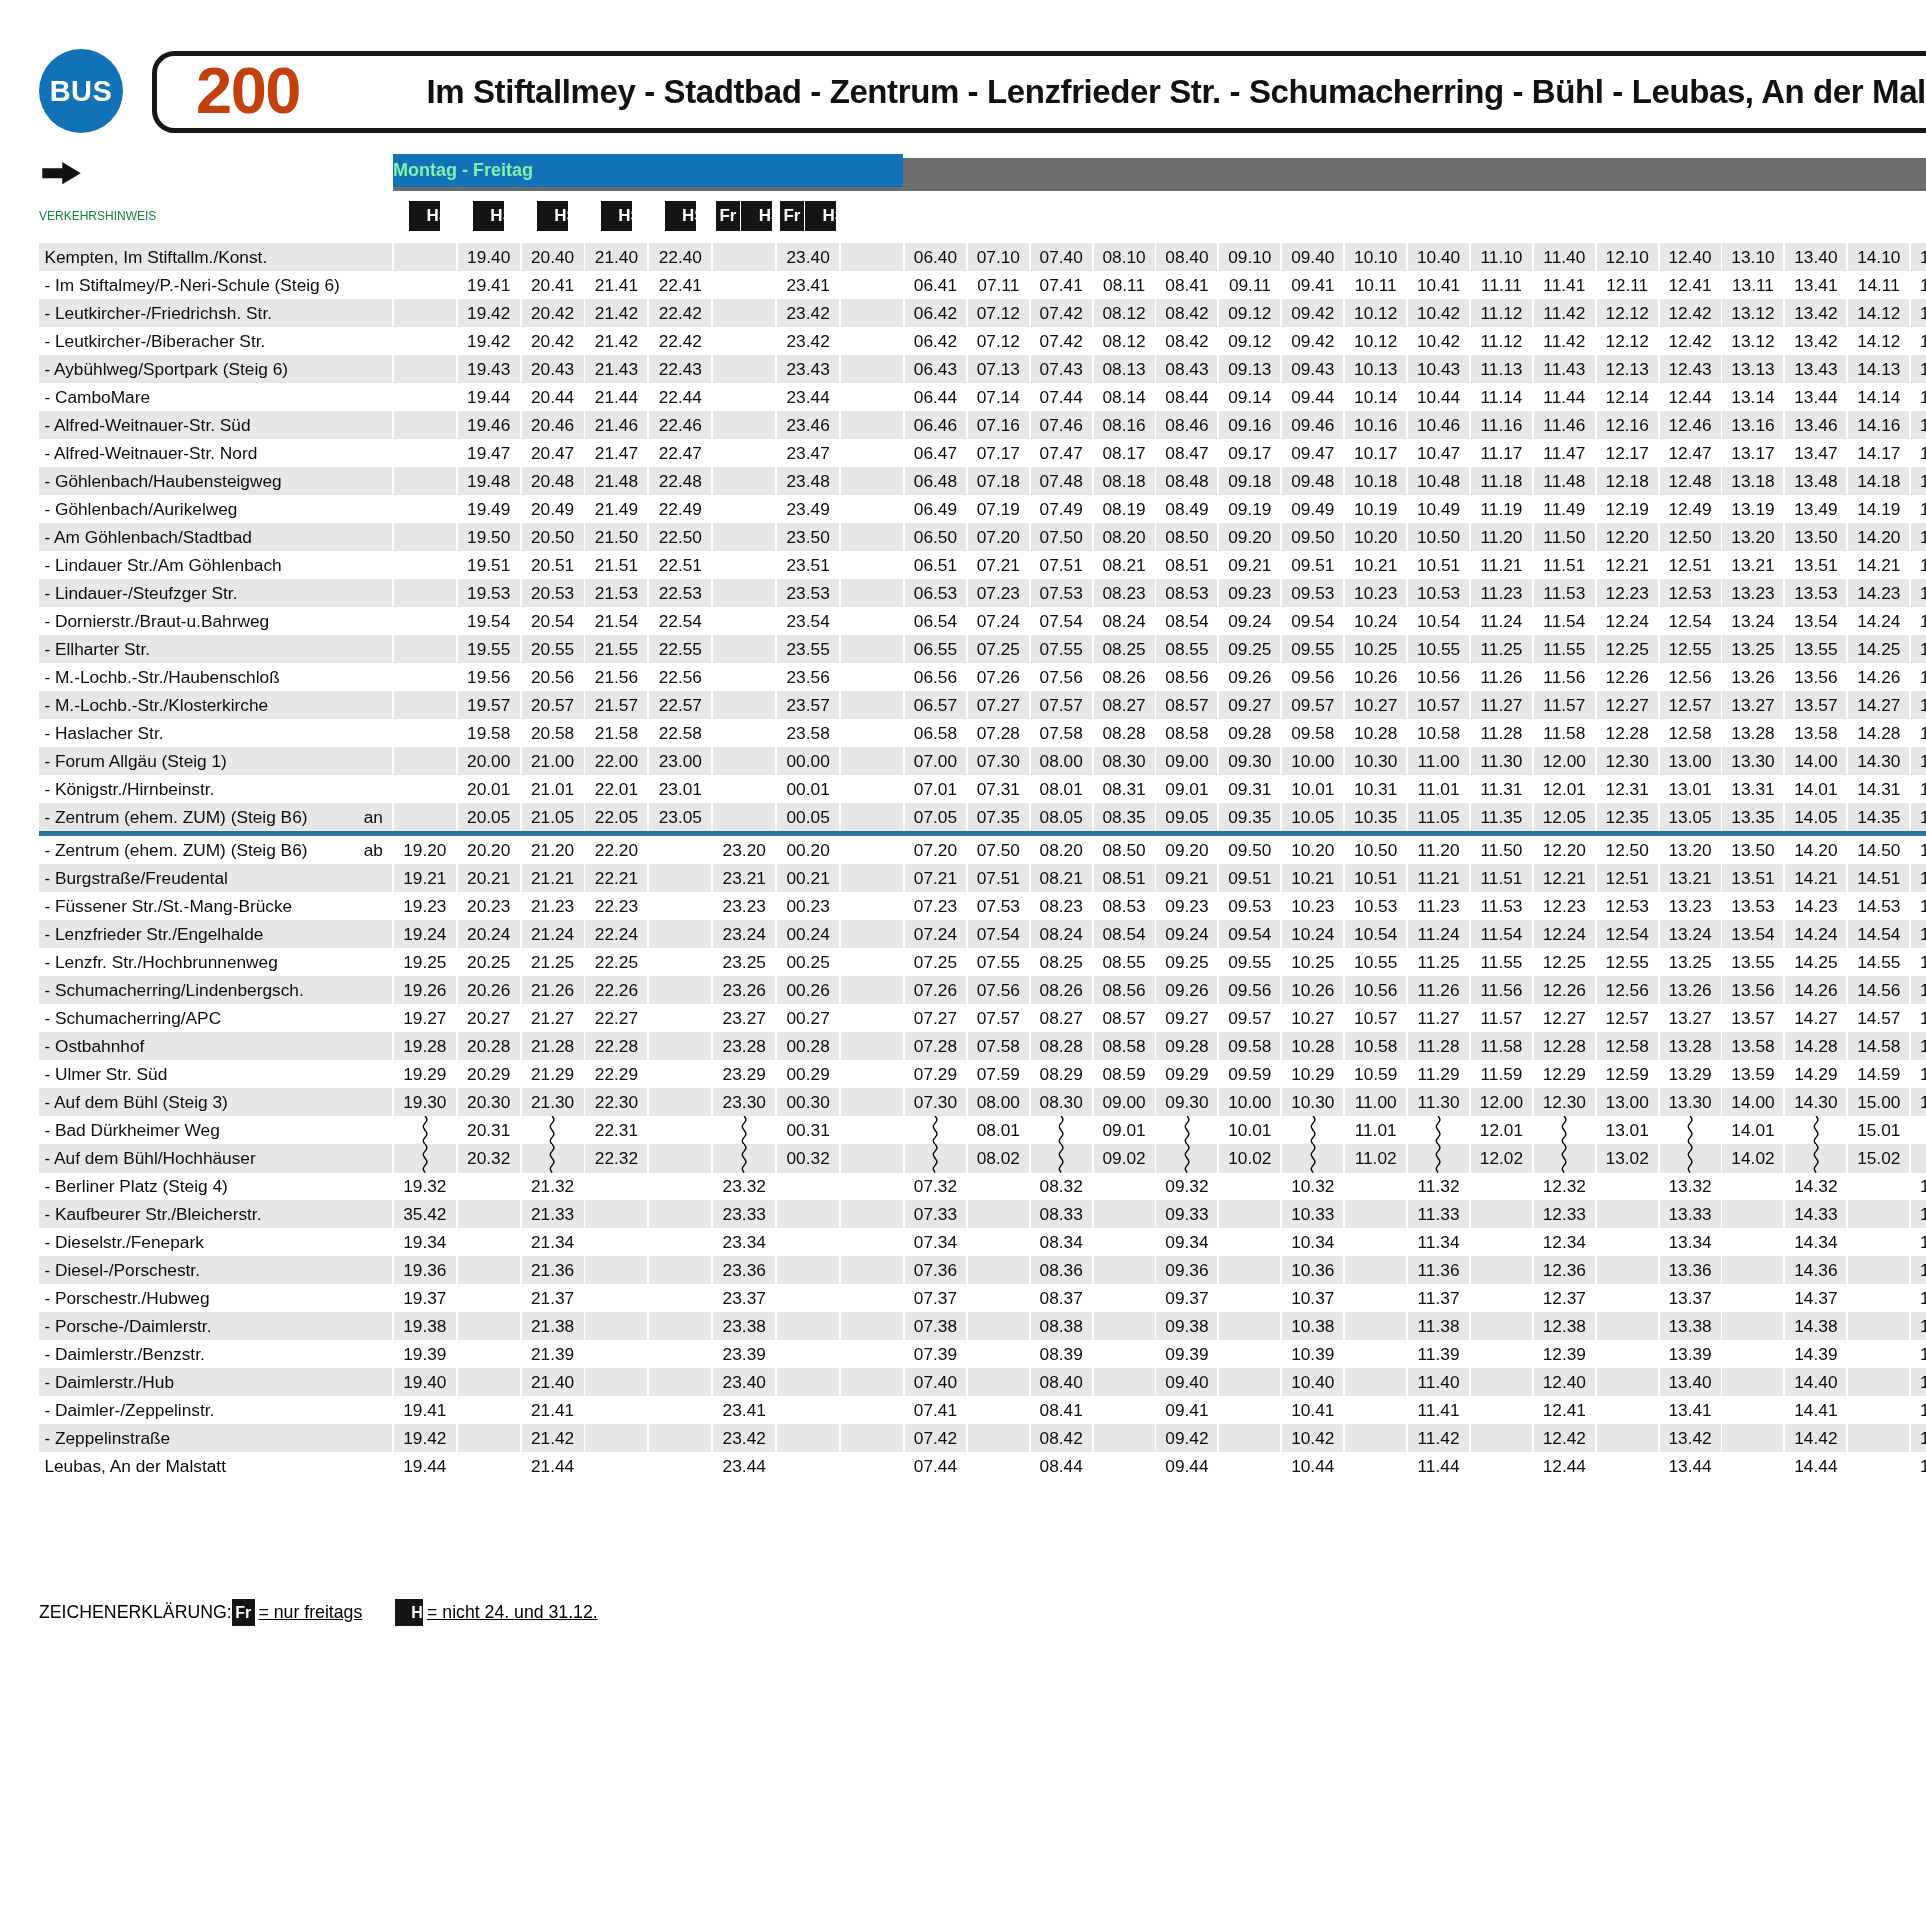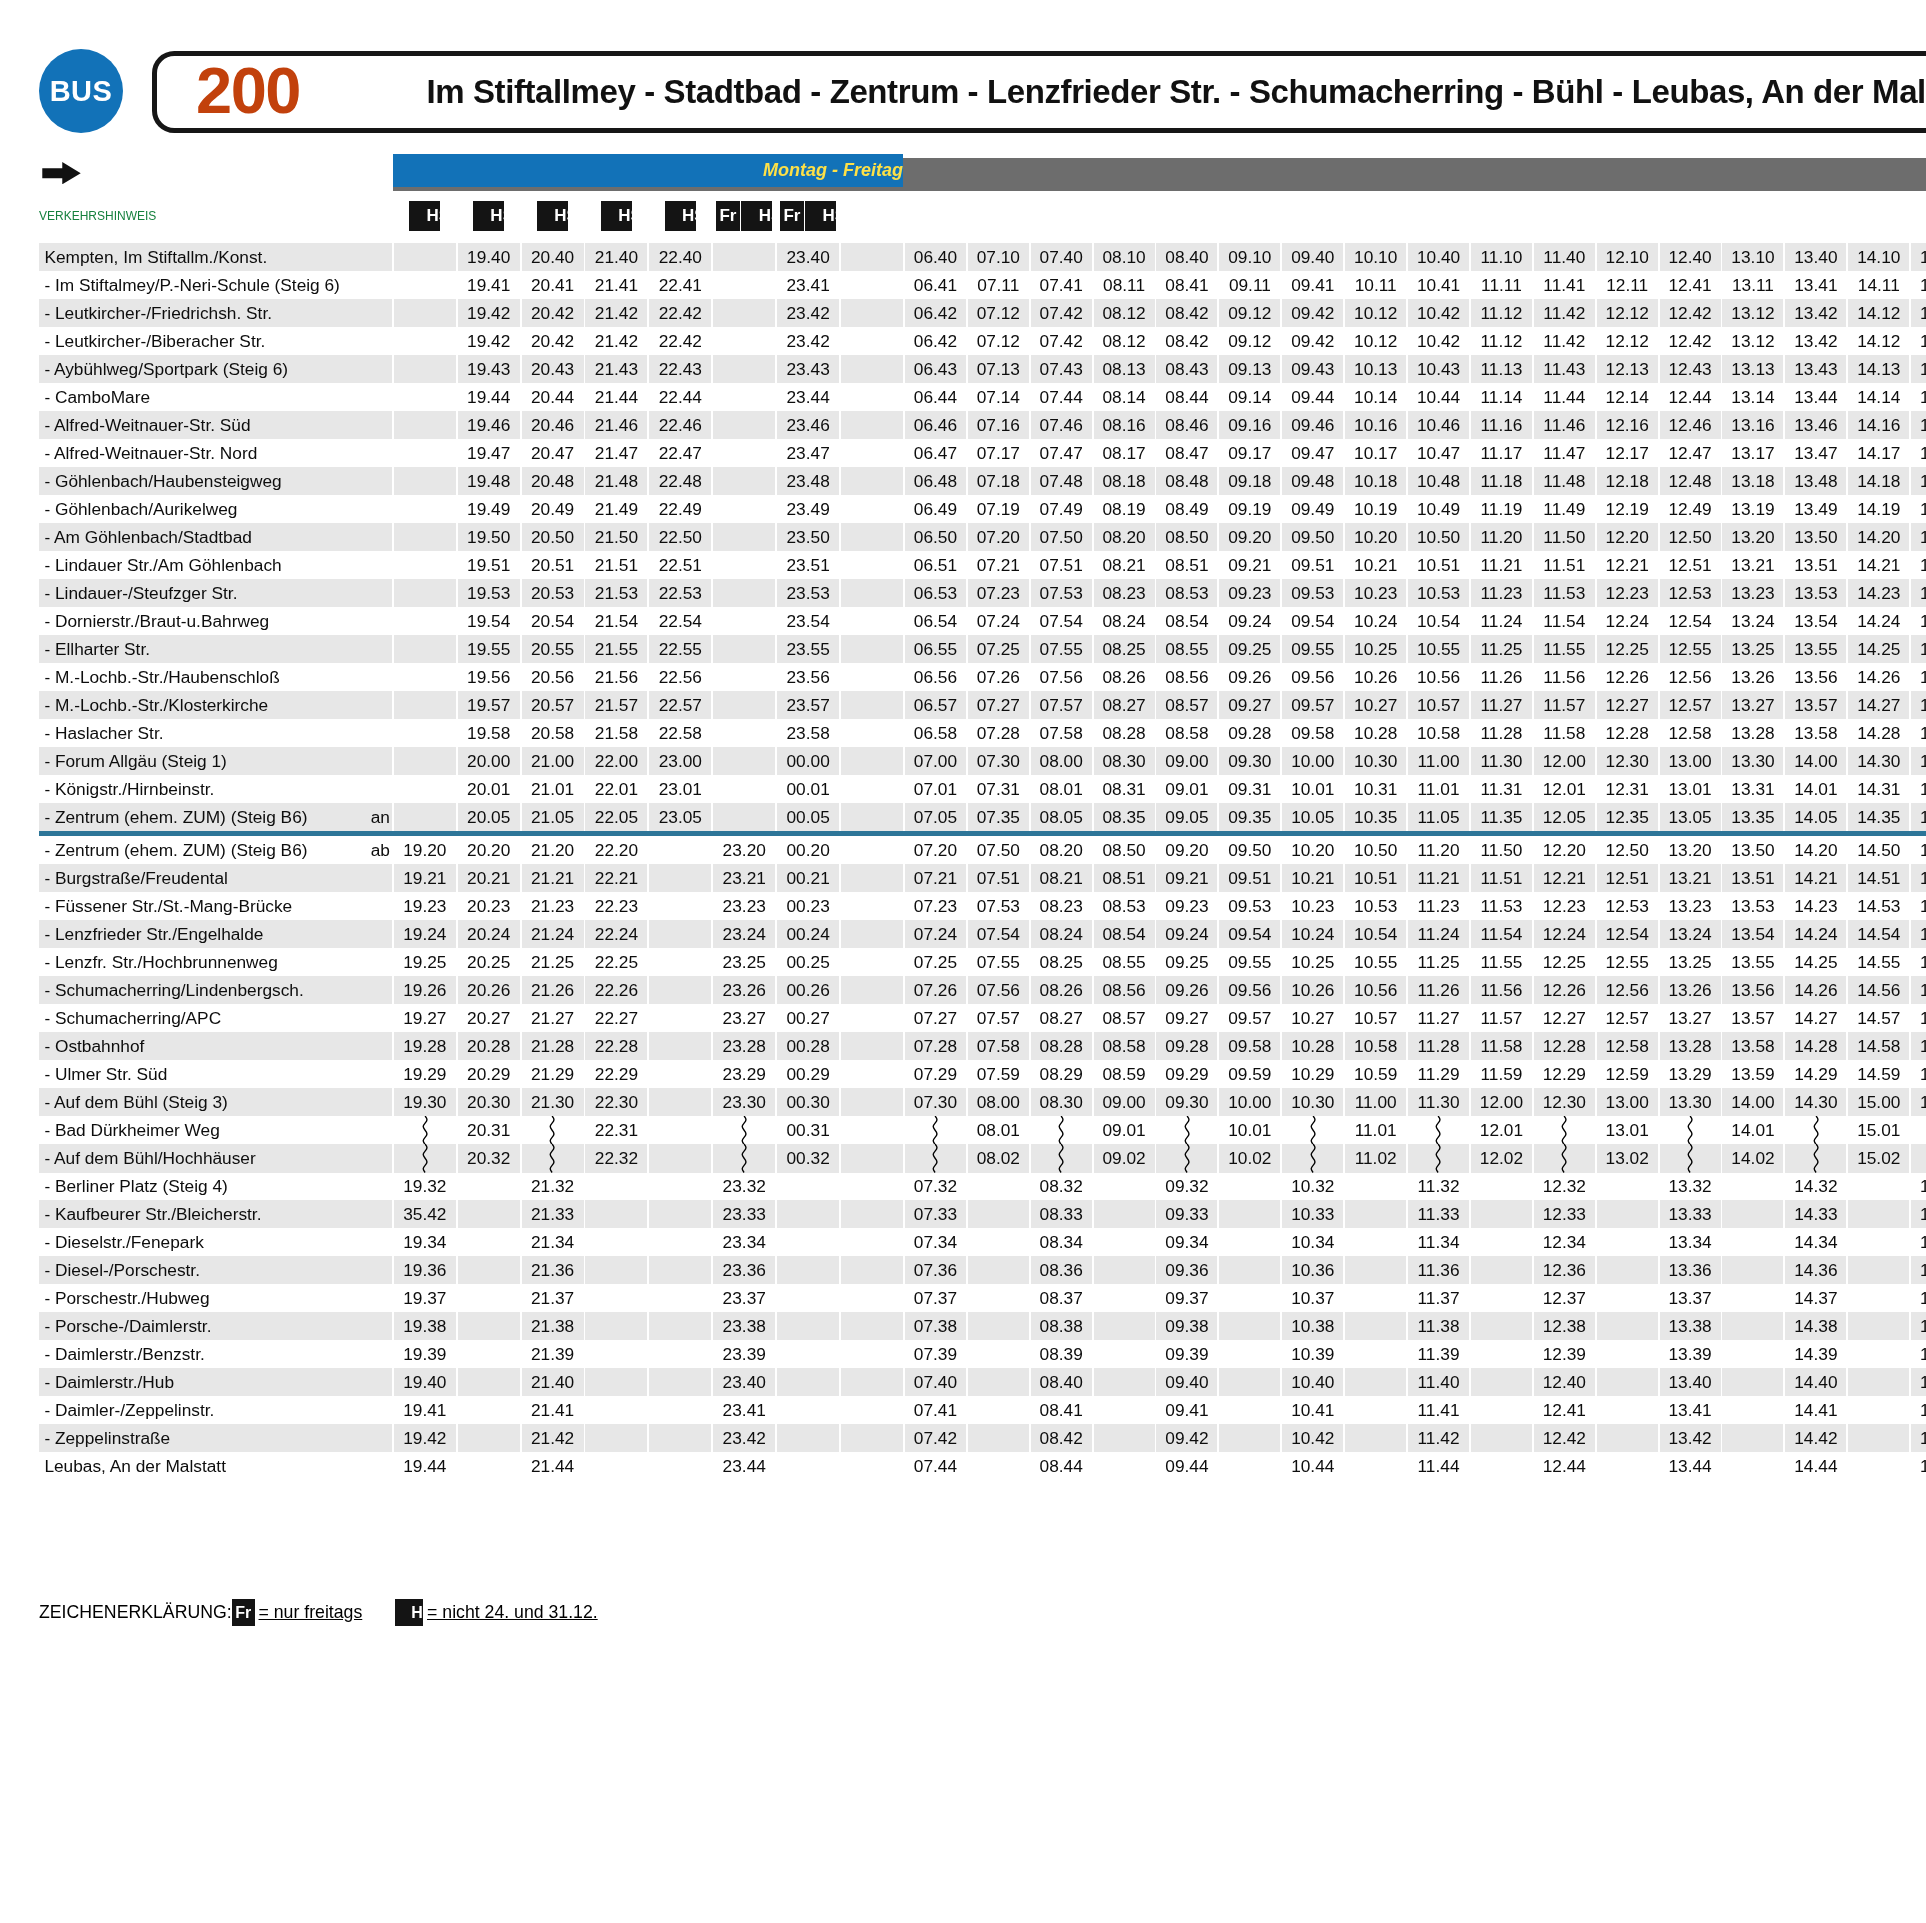--- a/index.html
+++ b/index.html
@@ -23,21 +23,21 @@
     font-size:65px;font-weight:bold;letter-spacing:-1.5px;color:#c2410c;}
   .route-desc{width:100%;text-align:center;font-size:33px;font-weight:bold;color:#111;letter-spacing:-0.4px;}
   .dir-arrow{position:absolute;left:42px;top:162px;}
 
   
   .band-gray{position:absolute;left:393px;top:158px;width:2285px;height:33px;background:var(--band_gray);
     display:flex;align-items:center;}
   .sat-label{position:absolute;left:905px;width:1774px;text-align:center;color:#fff;
     font-weight:bold;font-size:18px;top:50%;transform:translateY(-50%);}
   .band-blue{position:absolute;left:393px;top:154px;width:510px;height:33px;background:var(--brand_blue);
-    display:flex;align-items:center;justify-content:flex-end;color:#fde047;font-weight:bold;font-size:18px;font-style:italic;}
+    display:flex;align-items:center;justify-content:flex-start;color:#86efac;font-weight:bold;font-size:18px;}
 
   
   .grid{display:grid;
     grid-template-columns:324px 27px repeat(8,62px) repeat(28,61px);
     column-gap:1.9px;margin-left:39px;}
 
   
   .hint-row{position:absolute;left:0;top:197px;width:2719px;}
   .hint-row .grid{align-items:center;height:37px;}
   .vh-label{grid-column:1 / 3;font-size:12px;color:#15803d;}
@@ -46,21 +46,21 @@
     background:var(--symbol_black);color:#fff;font-weight:bold;font-size:17px;}
   .sym.hs{width:31px;padding-left:27px;}
   .sym.fr{width:24px;margin-right:1.5px;}
 
   
   .timetable{position:absolute;left:0;top:243px;width:2719px;}
   .trow{height:28px;}
   .trow .cell{display:flex;align-items:center;justify-content:center;font-size:17.3px;color:#0d0d0d;overflow:visible;}
   .trow.zebra .cell{background:var(--zebra_gray);}
   .namecell{grid-column:1 / 3;justify-content:flex-start !important;padding-left:5.4px;white-space:nowrap;font-size:17.3px;}
-  .anab{margin-left:auto;padding-right:2px;}
+  .anab{margin-left:auto;padding-right:9px;}
   .section-divider{height:5.4px;background:var(--divider_blue);width:2640px;margin-left:39px;}
   .wavy{display:block;}
 
   
   .legend{position:absolute;left:39px;top:1599px;display:flex;align-items:center;font-size:17.7px;color:#000;}
   .legend .sym{height:27px;font-size:16px;}
   .legend .sym.hs{width:28.5px;}
   .legend .sym.fr{width:23px;margin-right:0;}
   .legend .eq{margin:0 5.4px 0 3.9px;text-decoration:underline;}
   .legend .gap{width:27px;}

